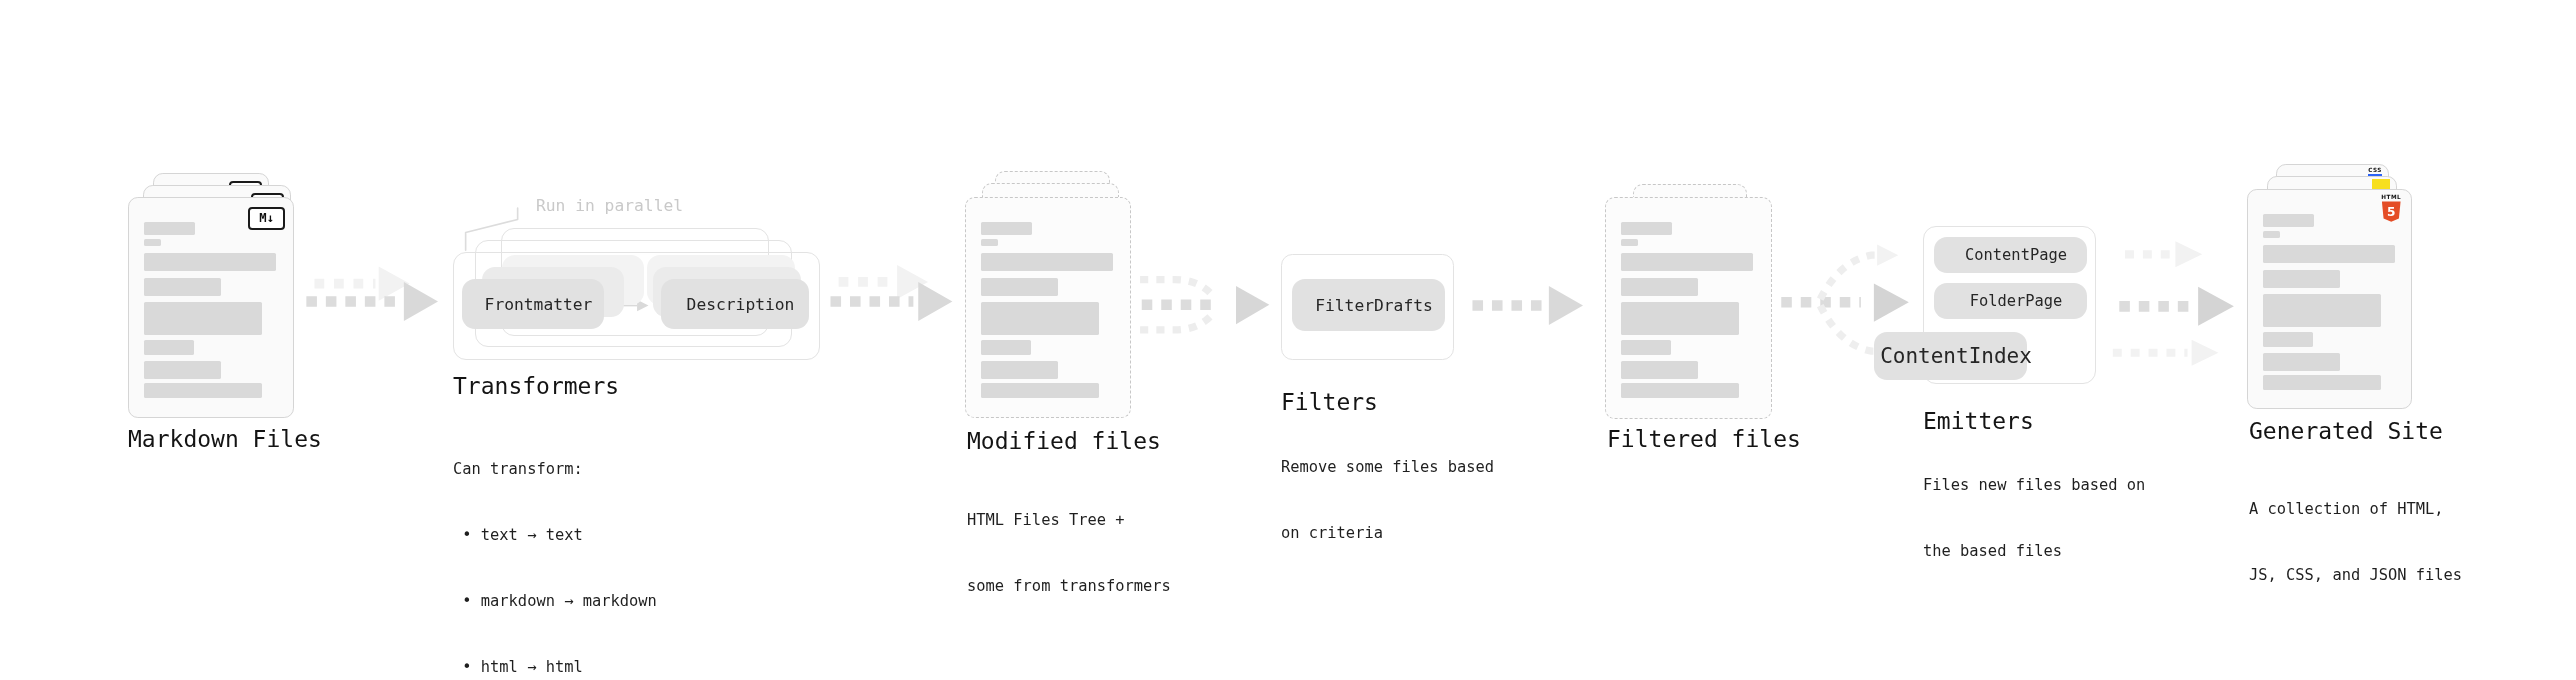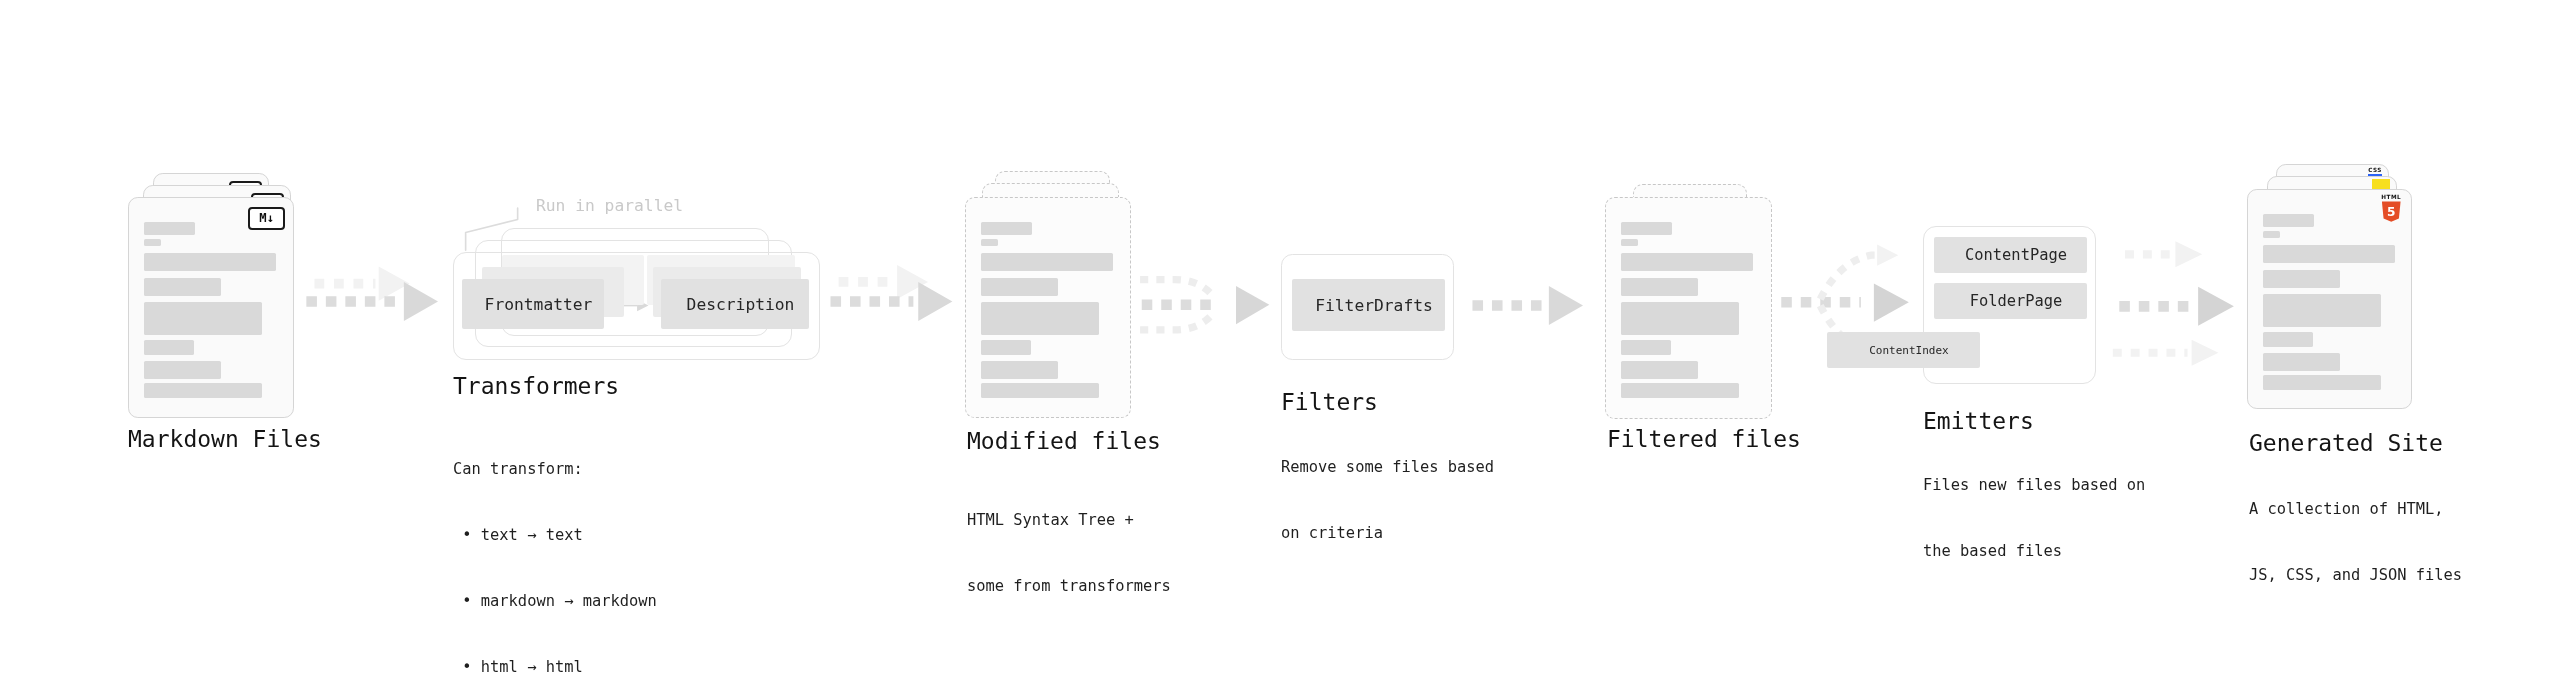--- a/index.html
+++ b/index.html
@@ -8,21 +8,21 @@
     font-family:"DejaVu Sans Mono","Liberation Mono",monospace;color:#1c1c1c;
   }
   svg.arrows{position:absolute;left:0;top:0;}
   .file-card{position:absolute;background:#fafafa;border:1.6px solid #d5d5d5;border-radius:9.8px;box-sizing:border-box;}
   .file-card.dashed{border:1.6px dashed #c7c7c7;background:#fcfcfc;}
   .bar{position:absolute;background:#d9d9d9;border-radius:1.6px;}
   .md-badge{position:absolute;display:flex;align-items:center;justify-content:center;
     background:#ffffff;border:2.4px solid #1a1a1a;border-radius:4.1px;font-weight:700;color:#111;}
   .md-badge.back{border-width:2px;}
   .outline-box{position:absolute;border:1.6px solid #e3e3e3;border-radius:13px;box-sizing:border-box;background:transparent;}
-  .pill{position:absolute;background:#e1e1e1;border-radius:2px;display:flex;align-items:center;justify-content:center;
+  .pill{position:absolute;background:#e1e1e1;border-radius:13px;display:flex;align-items:center;justify-content:center;
     font-size:16.3px;font-weight:500;color:#262626;box-sizing:border-box;white-space:pre;padding-left:11px;}
   .pill.ghost1{background:#ebebeb;}
   .pill.ghost2{background:#f3f3f3;}
   .stage-title{position:absolute;font-size:23px;line-height:28px;font-weight:500;color:#141414;white-space:pre;}
   .stage-desc{position:absolute;font-size:15.4px;line-height:22px;color:#1f1f1f;white-space:pre;}
   .note-label{position:absolute;font-size:16.3px;line-height:21px;color:#c9c9c9;white-space:pre;}
   .html5-badge{position:absolute;display:flex;flex-direction:column;align-items:center;}
   .html5-text{font-family:"DejaVu Sans","Liberation Sans",sans-serif;font-size:5.7px;font-weight:700;letter-spacing:0.5px;color:#111;line-height:6.5px;}
   .html5-shield{width:18.7px;height:20.3px;margin-top:0.8px;display:flex;align-items:center;justify-content:center;
     clip-path:polygon(0 0,100% 0,91% 84%,50% 100%,9% 84%);
@@ -148,21 +148,21 @@
         <div class="bar" style="left: 15.4px; top: 41px; width: 17px; height: 6.5px; background: rgb(217, 217, 217);"></div>
         <div class="bar" style="left: 15.4px; top: 55px; width: 132px; height: 18px; background: rgb(217, 217, 217);"></div>
         <div class="bar" style="left: 15.4px; top: 80px; width: 77px; height: 18px; background: rgb(217, 217, 217);"></div>
         <div class="bar" style="left: 15.4px; top: 104px; width: 118px; height: 32.5px; background: rgb(217, 217, 217);"></div>
         <div class="bar" style="left: 15.4px; top: 142px; width: 50px; height: 14.6px; background: rgb(217, 217, 217);"></div>
         <div class="bar" style="left: 15.4px; top: 163px; width: 77px; height: 18px; background: rgb(217, 217, 217);"></div>
         <div class="bar" style="left: 15.4px; top: 185px; width: 118px; height: 14.6px; background: rgb(217, 217, 217);"></div>
       </div>
     <div class="stage-title" style="left:967px;top:427px;">Modified files</div>
     <div class="stage-desc" style="left:967px;top:465px;">
-      <div>HTML Syntax Tree +</div>
+      <div>HTML Files Tree +</div>
       <div>some from transformers</div>
     </div>
   </div>
 
   <div>
     <div class="outline-box" style="left:1281px;top:254px;width:173px;height:106px;border-radius:11.4px;"></div>
     <div class="pill" style="left:1292px;top:279px;width:153px;height:52px;">FilterDrafts</div>
     <div class="stage-title" style="left:1281px;top:372px;margin-top:16px;">Filters</div>
     <div class="stage-desc" style="left:1281px;top:412px;">
       <div>Remove some files based</div>
@@ -182,21 +182,21 @@
         <div class="bar" style="left: 15.4px; top: 163px; width: 77px; height: 18px; background: rgb(217, 217, 217);"></div>
         <div class="bar" style="left: 15.4px; top: 185px; width: 118px; height: 14.6px; background: rgb(217, 217, 217);"></div>
       </div>
     <div class="stage-title" style="left:1607px;top:425px;">Filtered files</div>
   </div>
 
   <div>
     <div class="outline-box" style="left:1923px;top:226px;width:173px;height:158px;"></div>
     <div class="pill" style="left:1934px;top:237px;width:153px;height:36px;font-size:15.4px;">ContentPage</div>
     <div class="pill" style="left:1934px;top:283px;width:153px;height:36px;font-size:15.4px;">FolderPage</div>
-    <div class="pill" style="left:1827px;top:332px;width:153px;height:36px;font-size:11px;">ContentIndex</div>
+    <div class="pill" style="left:1874px;top:332px;width:153px;height:48px;font-size:21px;">ContentIndex</div>
     <div class="stage-title" style="left:1923px;top:387px;margin-top:20px;">Emitters</div>
     <div class="stage-desc" style="left:1923px;top:430px;">
       <div>Files new files based on</div>
       <div>the based files</div>
     </div>
   </div>
 
   <div>
     <div class="file-card" style="left:2276px;top:164px;width:113px;height:203px;">
       <div class="css-badge" style="top:1.6px;right:5.7px;">
@@ -216,21 +216,21 @@
       </div>
     <div class="bar" style="left: 15.4px; top: 24.4px; width: 51px; height: 13px; background: rgb(217, 217, 217);"></div>
         <div class="bar" style="left: 15.4px; top: 41px; width: 17px; height: 6.5px; background: rgb(217, 217, 217);"></div>
         <div class="bar" style="left: 15.4px; top: 55px; width: 132px; height: 18px; background: rgb(217, 217, 217);"></div>
         <div class="bar" style="left: 15.4px; top: 80px; width: 77px; height: 18px; background: rgb(217, 217, 217);"></div>
         <div class="bar" style="left: 15.4px; top: 104px; width: 118px; height: 32.5px; background: rgb(217, 217, 217);"></div>
         <div class="bar" style="left: 15.4px; top: 142px; width: 50px; height: 14.6px; background: rgb(217, 217, 217);"></div>
         <div class="bar" style="left: 15.4px; top: 163px; width: 77px; height: 18px; background: rgb(217, 217, 217);"></div>
         <div class="bar" style="left: 15.4px; top: 185px; width: 118px; height: 14.6px; background: rgb(217, 217, 217);"></div>
       </div>
-    <div class="stage-title" style="left:2249px;top:417px;margin-top:12px;">Generated Site</div>
+    <div class="stage-title" style="left:2249px;top:417px;">Generated Site</div>
     <div class="stage-desc" style="left:2249px;top:454px;">
       <div>A collection of HTML,</div>
       <div>JS, CSS, and JSON files</div>
     </div>
   </div>
 
 </div>
 
 
 </body></html>

